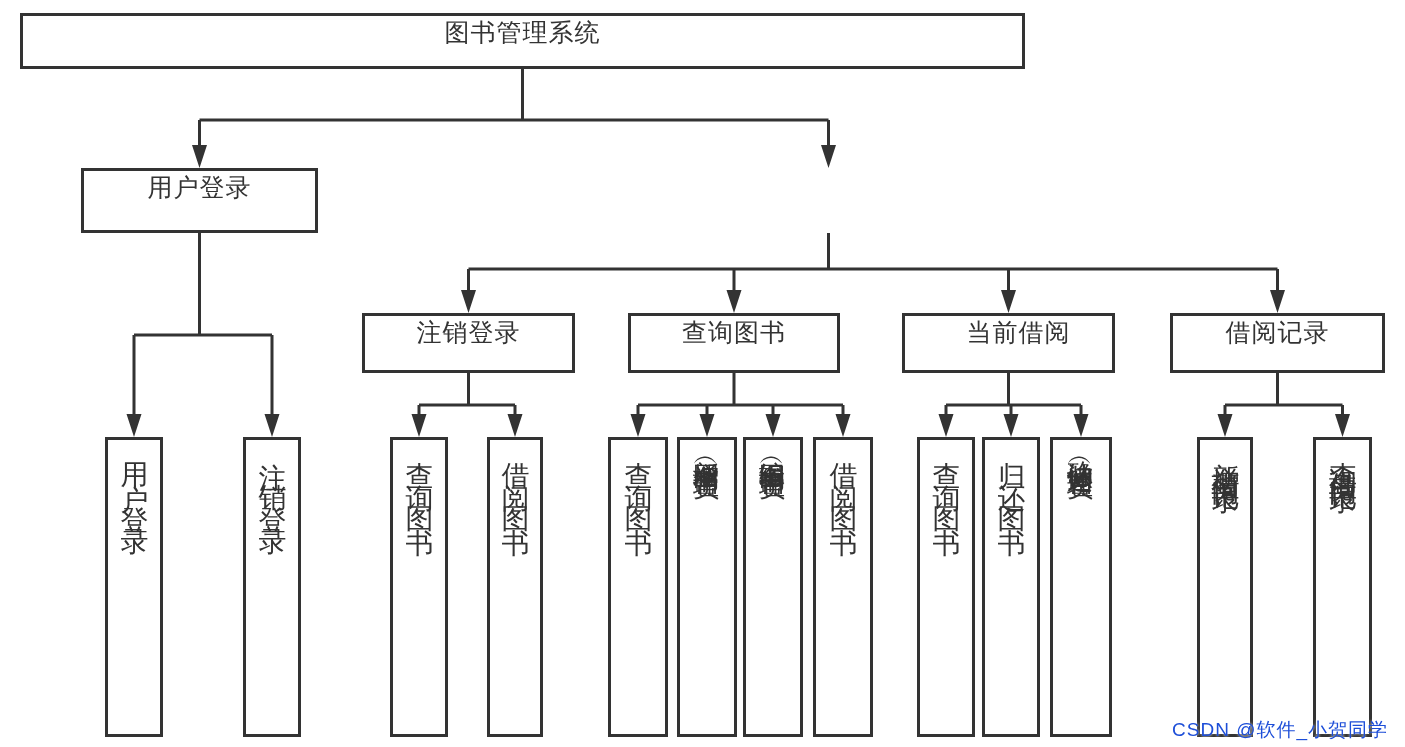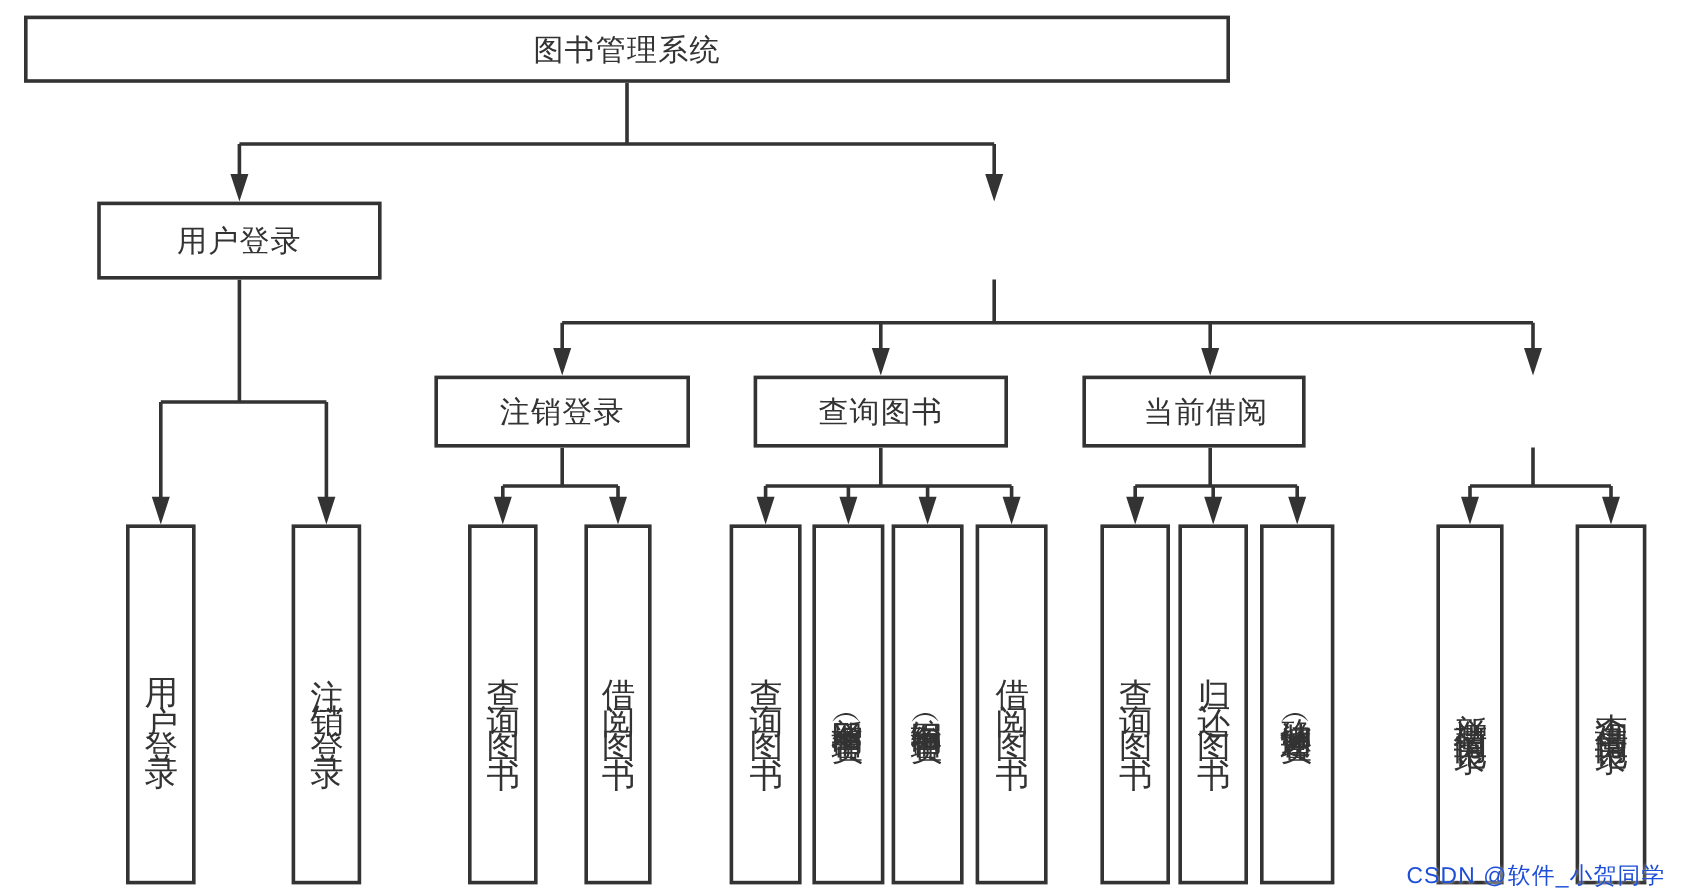--- a/index.html
+++ b/index.html
@@ -12,21 +12,21 @@
     font-family: "Liberation Sans", "DejaVu Sans", sans-serif;
     color: #333333;
   }
   svg.lines { position: absolute; left: 0; top: 0; }
   .box {
     position: absolute;
     box-sizing: border-box;
     background: #ffffff;
     border: 3px solid #333333;
     display: flex;
-    align-items: center;
+    align-items: flex-start;
     justify-content: center;
     color: #333333;
   }
   .box.h { font-size: 25px; letter-spacing: 1px; }
   .box.v span {
     writing-mode: vertical-rl;
     text-orientation: mixed;
     white-space: nowrap;
   }
   .v-short span { font-size: 28px; letter-spacing: 22px; }
@@ -88,22 +88,25 @@
   <div class="box h" style="left:81px; top:168px; width:237px; height:65px;">
     <span>用户登录</span>
   </div>
 
   <div class="box h" style="left:362px; top:313px; width:213px; height:60px;">
     <span>注销登录</span>
   </div>
   <div class="box h" style="left:628px; top:313px; width:212px; height:60px;">
     <span>查询图书</span>
   </div>
-  <div class="box h" style="left:902px; top:313px; width:186px; height:60px;padding-left:20px;">
+  <div class="box h" style="left:902px; top:313px; width:213px; height:60px;padding-left:20px;">
     <span>当前借阅</span>
+  </div>
+  <div class="box h" style="left:1170px; top:313px; width:215px; height:60px;">
+    <span>借阅记录</span>
   </div>
 
   <div class="box v v-short" style="left:105px; top:437px; width:58px; height:300px;">
     <span>用户登录</span>
   </div>
   <div class="box v v-short" style="left:243px; top:437px; width:58px; height:300px;">
     <span>注销登录</span>
   </div>
 
   <div class="box v v-short" style="left:390px; top:437px; width:58px; height:300px;">

